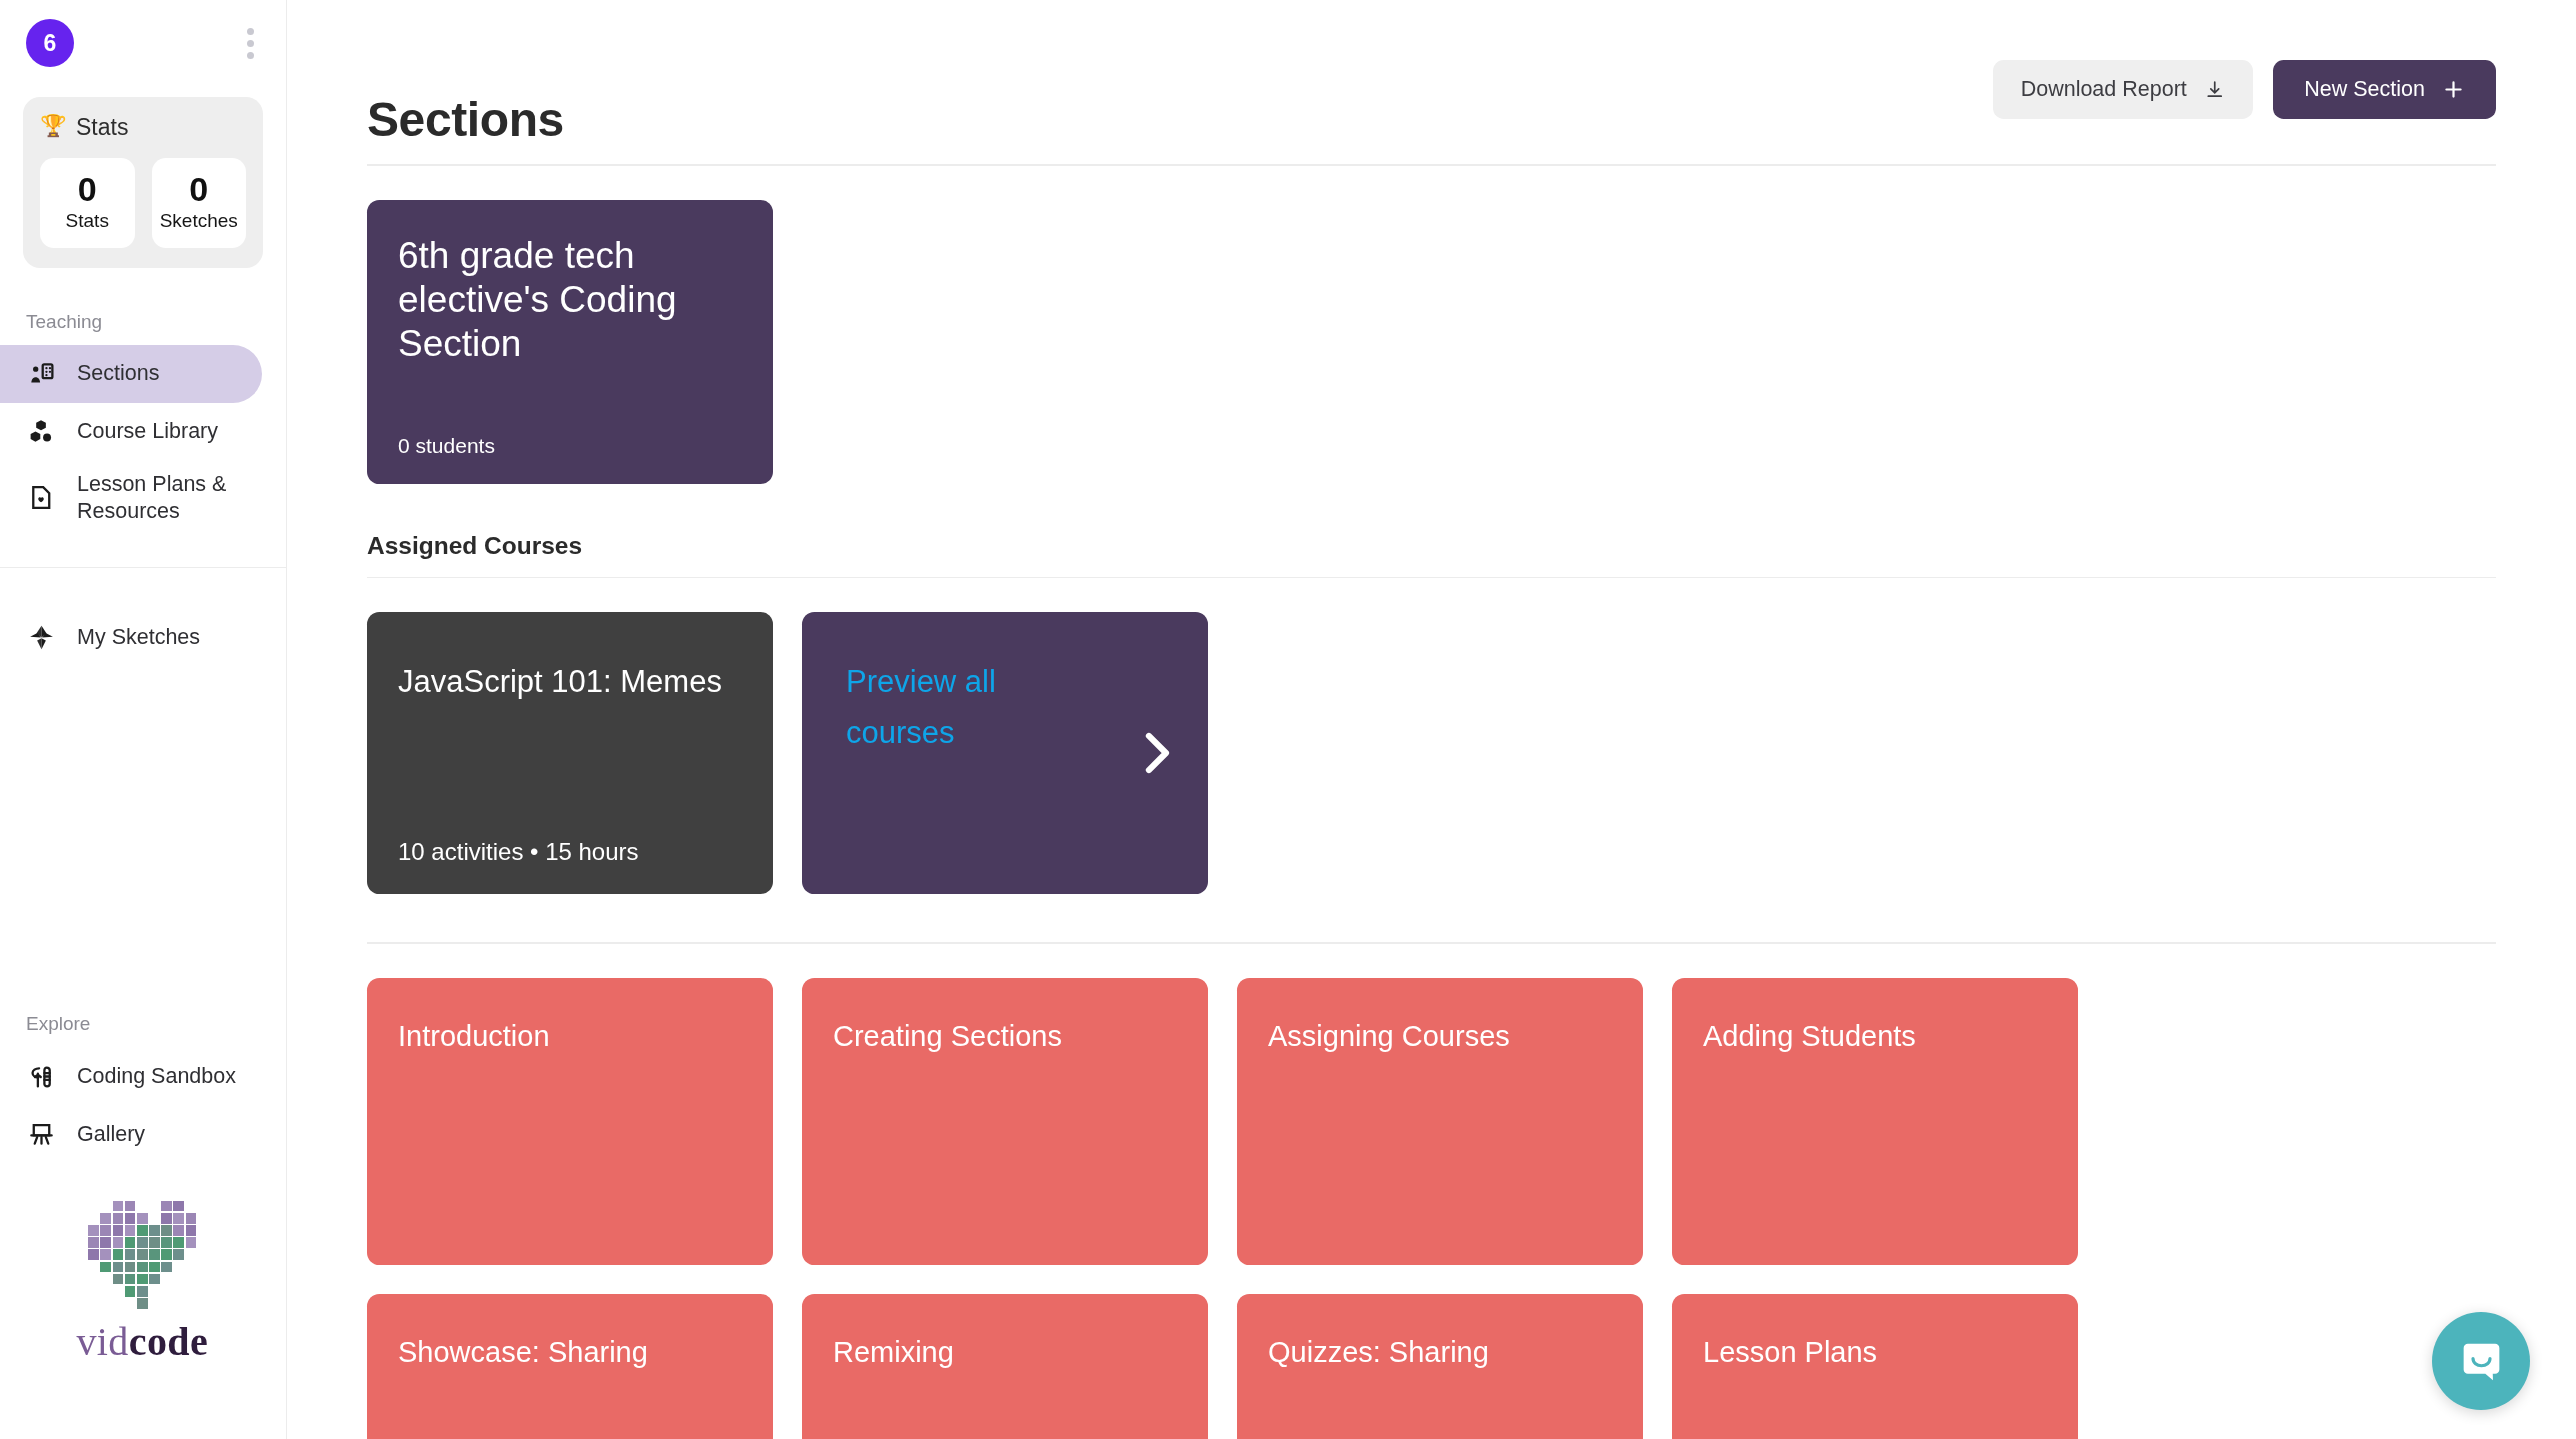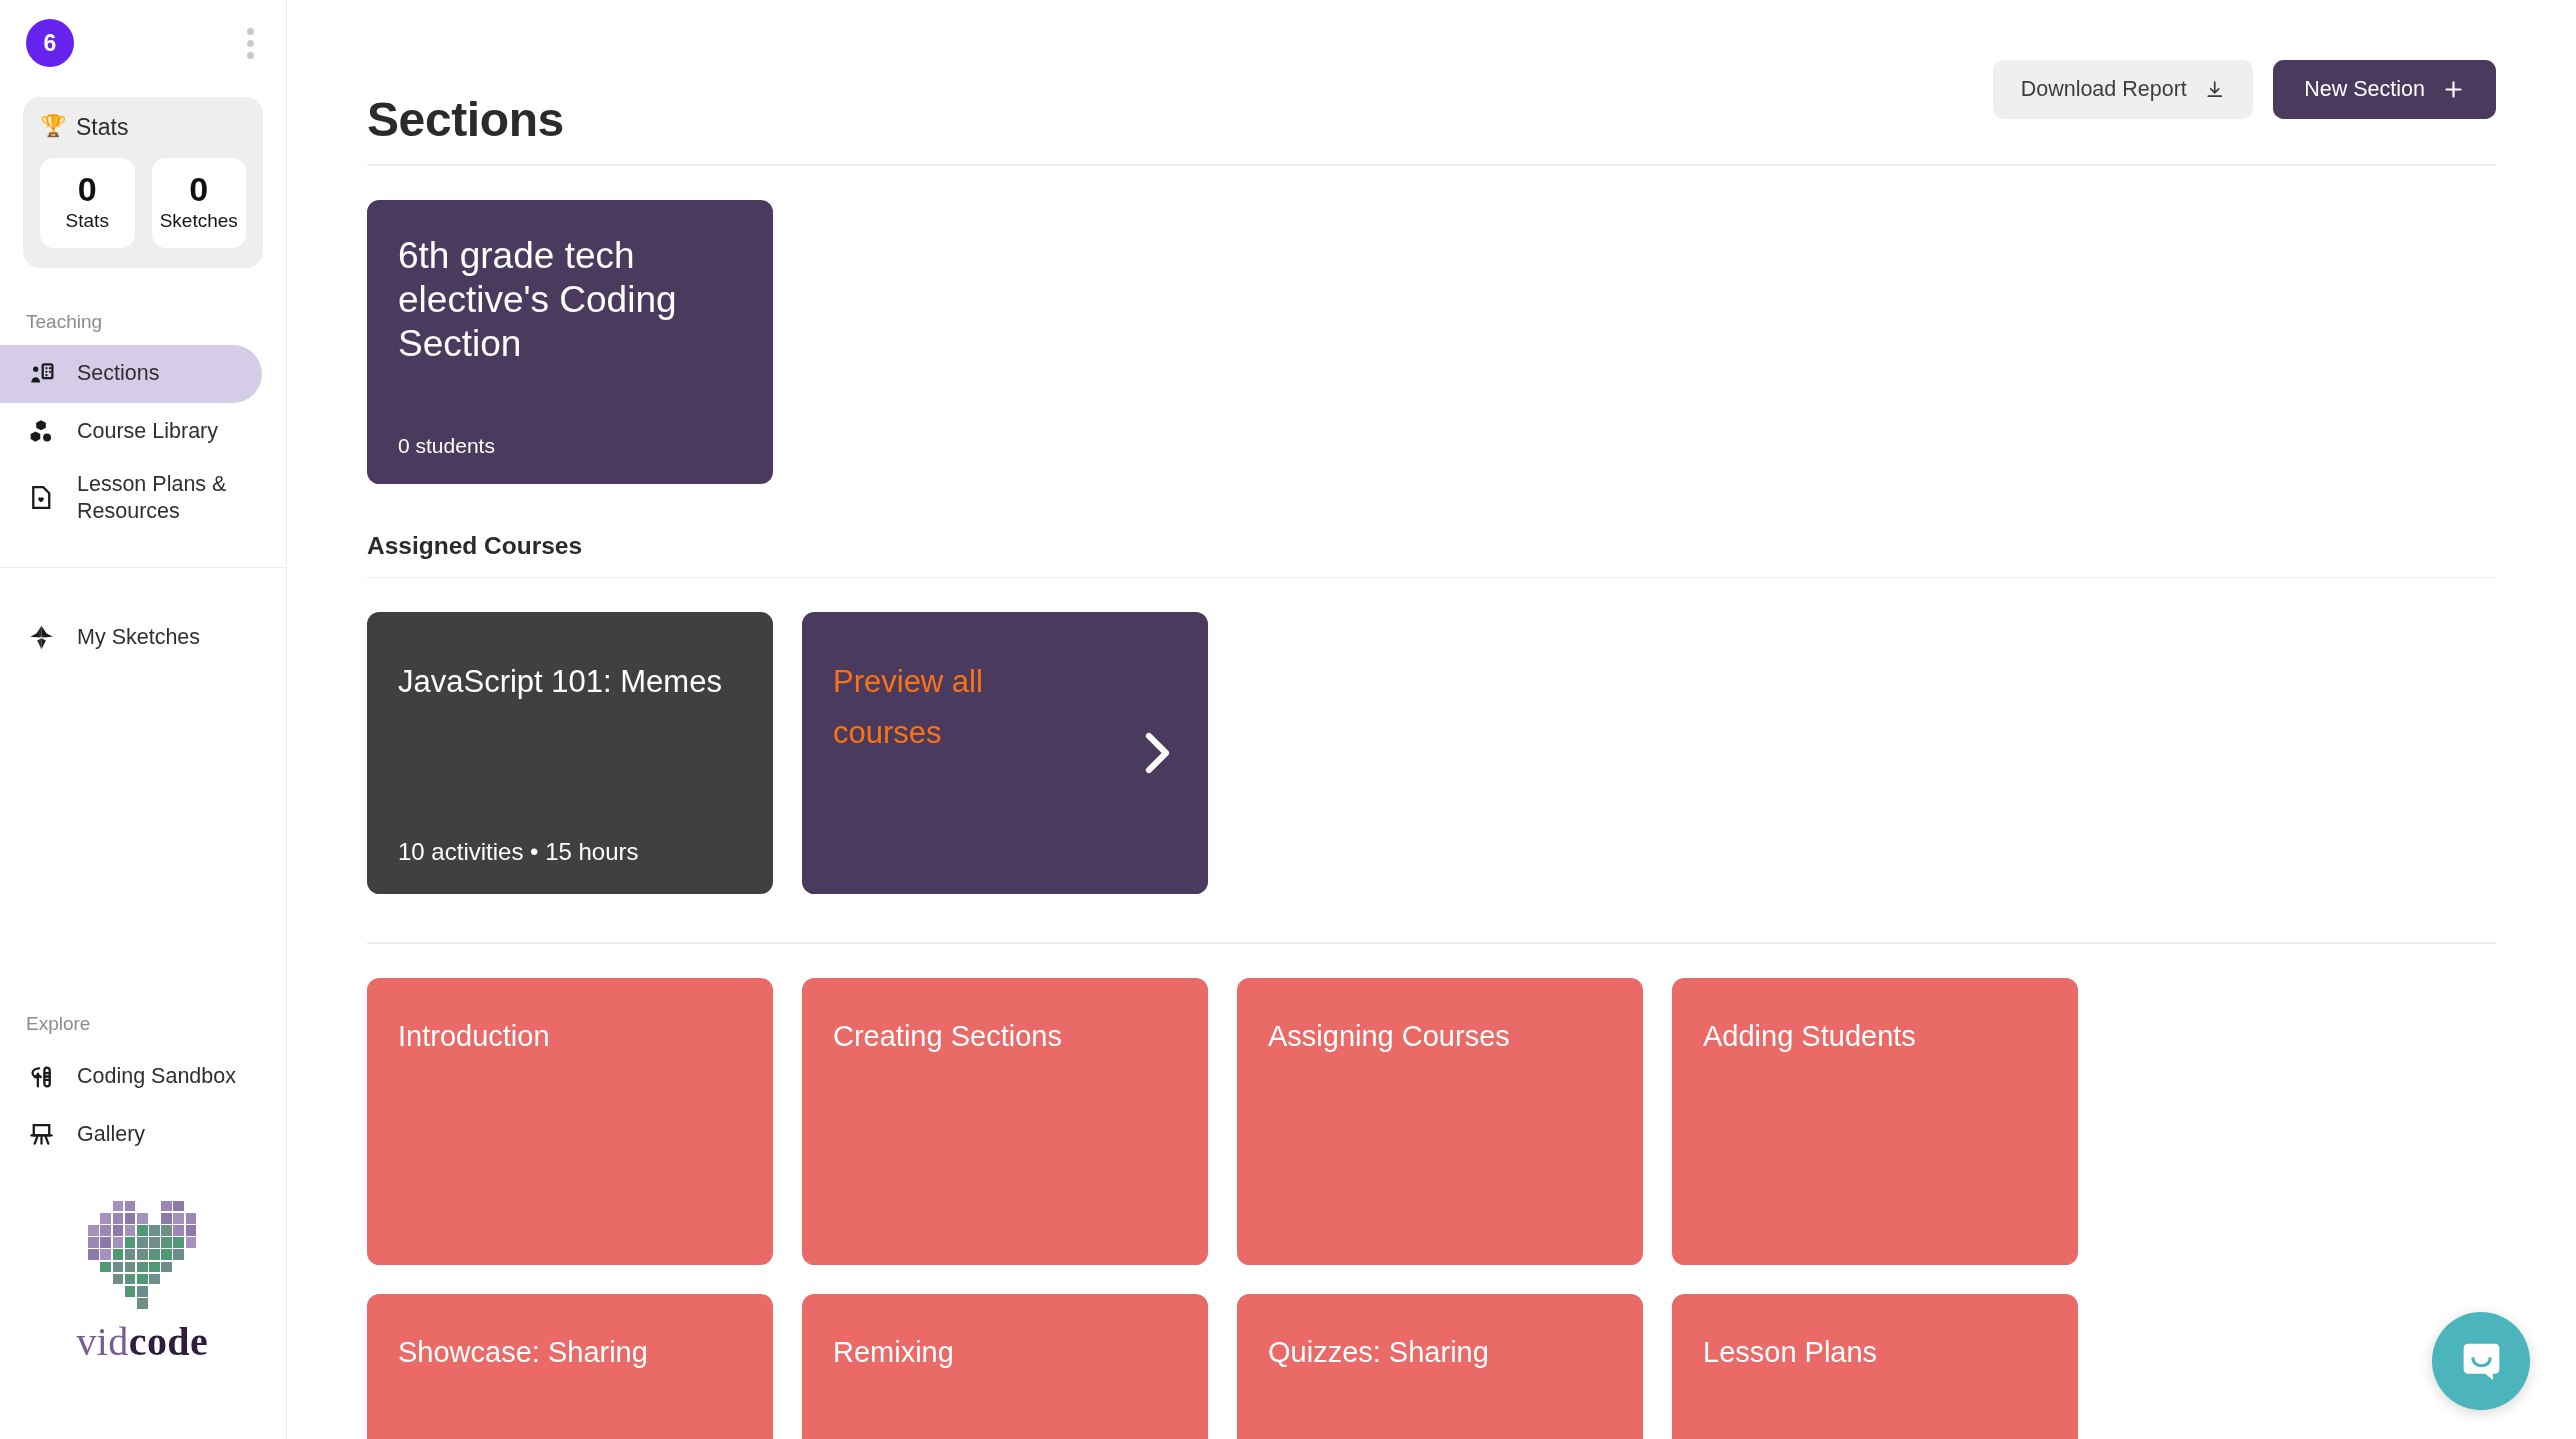--- a/index.html
+++ b/index.html
@@ -100,22 +100,22 @@
   .course-card {
     width: 406px; height: 282px; border-radius: 12.3px; color: #fff;
     padding: 44px 31px 28px 31px; cursor: pointer;
     display: flex; flex-direction: column; justify-content: space-between;
   }
   .course-card.pink { background: #404040; }
   .course-card-title { font-size: 31px; line-height: 1.65; font-weight: 400; }
   .course-card-meta { font-size: 24px; }
 
   .preview-card {
-    width: 406px; height: 282px; border-radius: 12.3px; background: #4A3A5E; color: #f97316;
-    padding: 44px 31px; cursor: pointer; position: relative;
+    width: 406px; height: 282px; border-radius: 12.3px; background: #4A3A5E; color: #0ea5e9;
+    padding: 44px 44px; cursor: pointer; position: relative;
     display: flex; align-items: flex-start;
   }
   .preview-card-title { font-size: 31px; line-height: 1.65; max-width: 253px; }
   .preview-arrow { position: absolute; right: 29px; top: 50%; transform: translateY(-50%); }
 
   .tiles-grid {
     display: grid; grid-template-columns: repeat(4, 406px);
     gap: 29px 29px; margin-top: 34px;
   }
   .tile {

